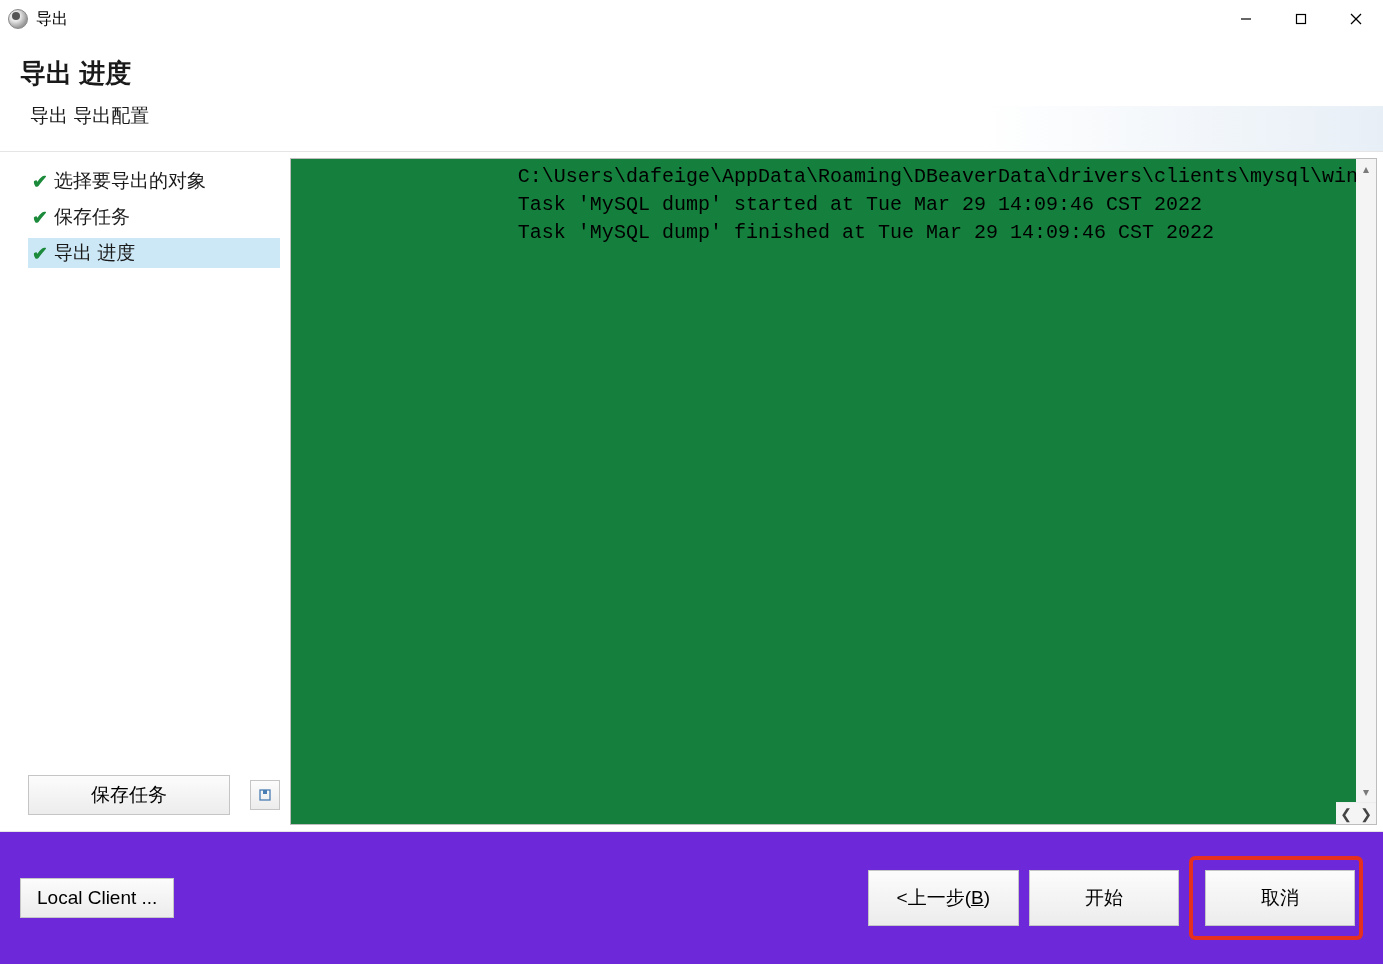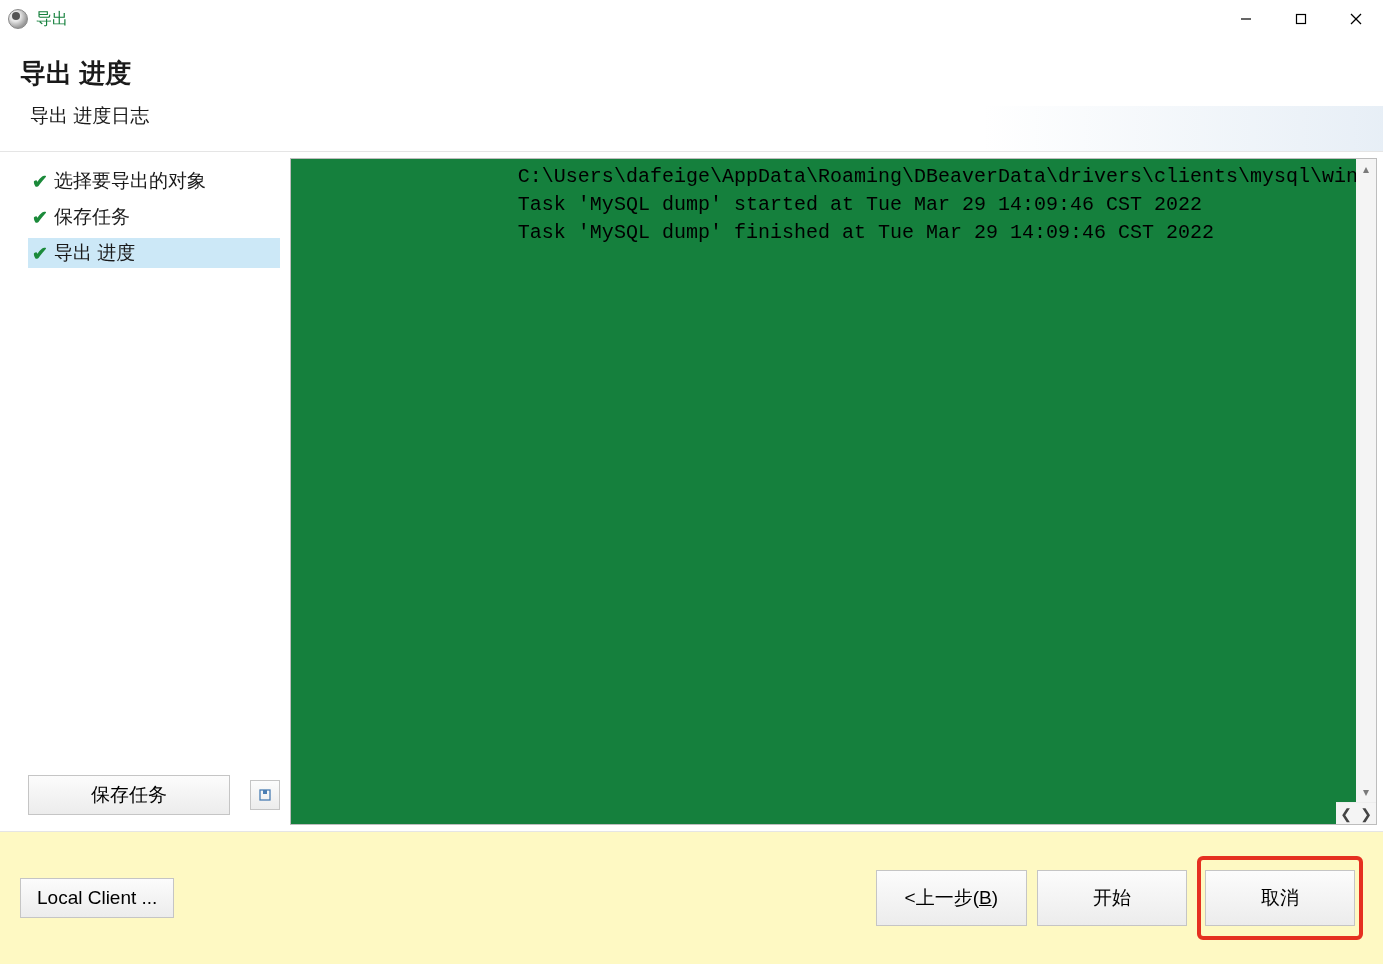--- a/index.html
+++ b/index.html
@@ -38,21 +38,21 @@
       position: absolute;
       width: 8px;
       height: 8px;
       background: #555;
       border-radius: 50%;
       top: 2px;
       left: 3px;
     }
     .titlebar .title-text {
       font-size: 16px;
-      color: #15803d;
+      color: #000000;
     }
     .titlebar .spacer {
       flex: 1;
     }
     .window-controls {
       display: flex;
     }
     .window-control {
       width: 55px;
       height: 38px;
@@ -232,21 +232,21 @@
       top: 1px;
       width: 35%;
       height: 16px;
       background: #c9c9c9;
     }
     
     .bottom-bar {
       padding: 24px 20px 24px 20px;
       display: flex;
       align-items: center;
-      background: #fef9c3;
+      background: #6d28d9;
     }
     .bottom-bar .spacer {
       flex: 1;
     }
     .wizard-btn {
       height: 56px;
       padding: 0 28px;
       border: 1px solid #c5c5c5;
       background: linear-gradient(#fcfcfc,#ececec);
       font-size: 19px;
@@ -263,21 +263,21 @@
       text-decoration: underline;
     }
     .cancel-wrap {
       border: 4px solid #e53020;
       border-radius: 6px;
       padding: 10px 4px 10px 4px;
       margin-left: 10px;
       display: inline-flex;
     }
     .cancel-wrap .wizard-btn {
-      margin-left: 0;
+      margin-left: 8px;
       text-align: center;
     }
     .local-client-btn {
       height: 40px;
       padding: 0 16px;
       border: 1px solid #c5c5c5;
       background: linear-gradient(#fcfcfc,#ececec);
       font-size: 19px;
       cursor: pointer;
     }
@@ -304,21 +304,21 @@
       <svg viewBox="0 0 12 12">
           <line x1="1" y1="1" x2="11" y2="11" stroke="#000" stroke-width="1.2"></line>
           <line x1="11" y1="1" x2="1" y2="11" stroke="#000" stroke-width="1.2"></line>
         </svg>
     </div>
   </div>
 </div>
 
 <div class="header-region">
   <div class="header-title">导出 进度</div>
-  <div class="header-subtitle">导出 进度日志</div>
+  <div class="header-subtitle">导出 导出配置</div>
 </div>
 
 <div class="main-content">
   <div class="sidebar">
     <div class="steps-list">
       <div class="step-item">
         <span class="check-icon">✔</span>
         <span>选择要导出的对象</span>
       </div>
       <div class="step-item">

